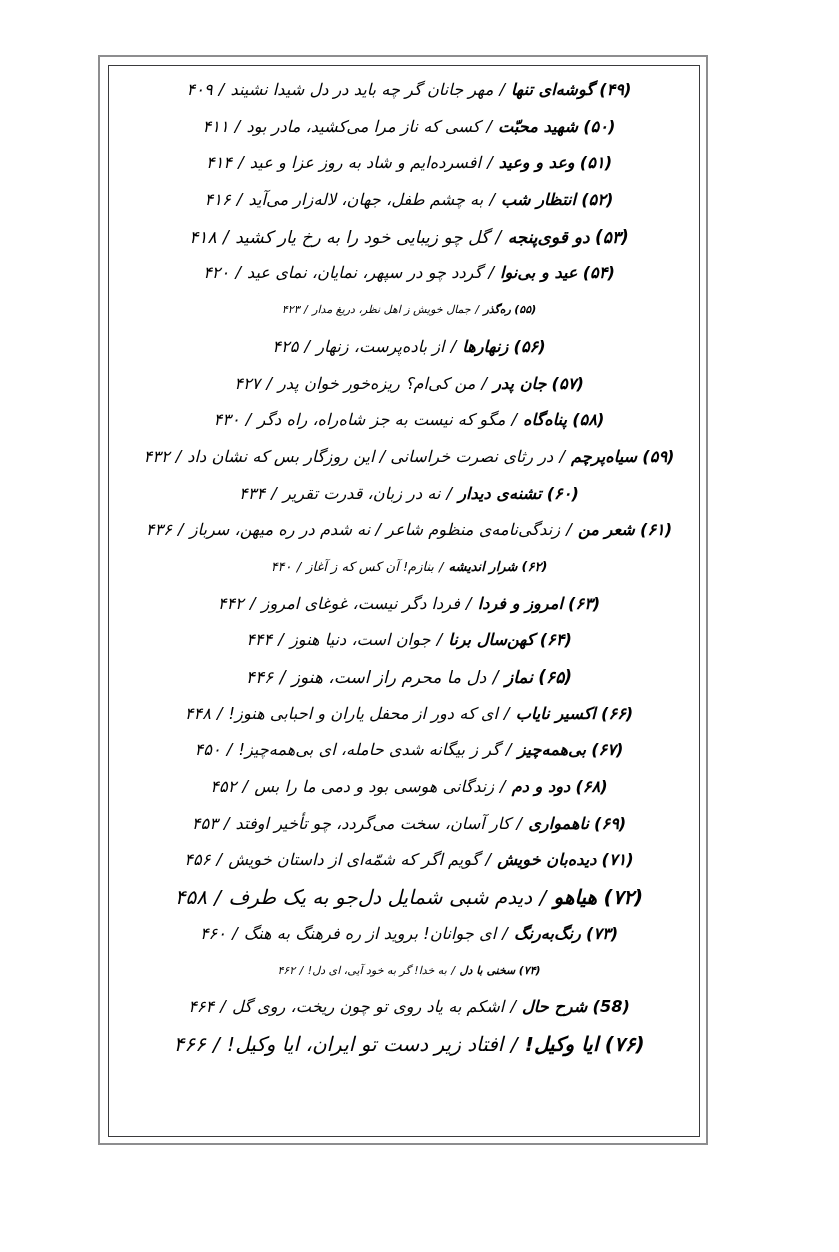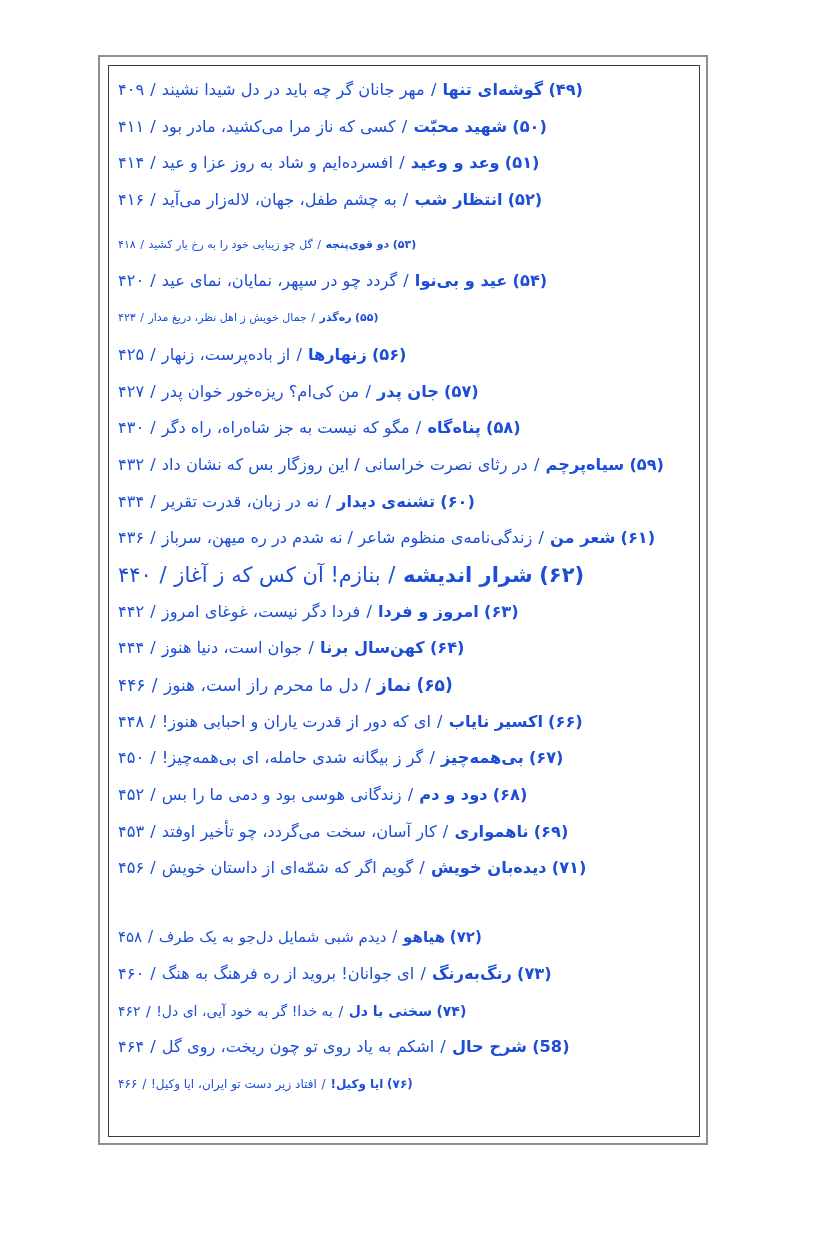--- a/index.html
+++ b/index.html
@@ -43,27 +43,28 @@
     position: absolute;
     left: 118px;
     top: 72px;
     width: 582px;
     direction: rtl;
     text-align: right;
   }
 
   .toc-entry {
     direction: rtl;
-    text-align: left;
-    color: #1d4ed8;
+    text-align: center;
+    color: #000000;
     font-size: 16.2px;
     line-height: 36.7px;
     height: 36.7px;
     white-space: nowrap;
     letter-spacing: 0.1px;
+    font-style: italic;
   }
 
   .toc-num,
   .toc-title {
     font-weight: 700;
   }
   .toc-sep,
   .toc-first-line,
   .toc-pagesep,
   .toc-page {
@@ -78,36 +79,36 @@
 <body>
 
 <div id="page-frame" style="border-color: rgb(141, 141, 143);"></div>
 <div id="page-frame-inner" style="border-color: rgb(58, 58, 60);"></div>
 
 <div id="toc" style="color: rgb(16, 16, 16);">
     <div class="toc-entry" style="font-size: 16.2px; letter-spacing: 0.1px;"><span class="toc-num">(۴۹)</span> <span class="toc-title">گوشه‌ای تنها</span><span class="toc-sep"> / </span><span class="toc-first-line">مهر جانان گر چه باید در دل شیدا نشیند</span><span class="toc-pagesep"> / </span><span class="toc-page">۴۰۹</span></div>
     <div class="toc-entry" style="font-size: 16.2px; letter-spacing: 0.1px;"><span class="toc-num">(۵۰)</span> <span class="toc-title">شهید محبّت</span><span class="toc-sep"> / </span><span class="toc-first-line">کسی که ناز مرا می‌کشید، مادر بود</span><span class="toc-pagesep"> / </span><span class="toc-page">۴۱۱</span></div>
     <div class="toc-entry" style="font-size: 16.2px; letter-spacing: 0.1px;"><span class="toc-num">(۵۱)</span> <span class="toc-title">وعد و وعید</span><span class="toc-sep"> / </span><span class="toc-first-line">افسرده‌ایم و شاد به روز عزا و عید</span><span class="toc-pagesep"> / </span><span class="toc-page">۴۱۴</span></div>
     <div class="toc-entry" style="font-size: 16.2px; letter-spacing: 0.1px;"><span class="toc-num">(۵۲)</span> <span class="toc-title">انتظار شب</span><span class="toc-sep"> / </span><span class="toc-first-line">به چشم طفل، جهان، لاله‌زار می‌آید</span><span class="toc-pagesep"> / </span><span class="toc-page">۴۱۶</span></div>
-    <div class="toc-entry" style="font-size: 11px; letter-spacing: 0.1px; margin-top: 8px;"><span class="toc-num">(۵۳)</span> <span class="toc-title">دو قوی‌پنجه</span><span class="toc-sep"> / </span><span class="toc-first-line">گل چو زیبایی خود را به رخ یار کشید</span><span class="toc-pagesep"> / </span><span class="toc-page">۴۱۸</span></div>
+    <div class="toc-entry" style="font-size: 17px; letter-spacing: 0.1px;"><span class="toc-num">(۵۳)</span> <span class="toc-title">دو قوی‌پنجه</span><span class="toc-sep"> / </span><span class="toc-first-line">گل چو زیبایی خود را به رخ یار کشید</span><span class="toc-pagesep"> / </span><span class="toc-page">۴۱۸</span></div>
     <div class="toc-entry" style="font-size: 16.2px; letter-spacing: 0.1px;"><span class="toc-num">(۵۴)</span> <span class="toc-title">عید و بی‌نوا</span><span class="toc-sep"> / </span><span class="toc-first-line">گردد چو در سپهر، نمایان، نمای عید</span><span class="toc-pagesep"> / </span><span class="toc-page">۴۲۰</span></div>
     <div class="toc-entry" style="font-size: 11px; letter-spacing: 0.1px;"><span class="toc-num">(۵۵)</span> <span class="toc-title">ره‌گذر</span><span class="toc-sep"> / </span><span class="toc-first-line">جمال خویش ز اهل نظر، دریغ مدار</span><span class="toc-pagesep"> / </span><span class="toc-page">۴۲۳</span></div>
     <div class="toc-entry" style="font-size: 16.2px; letter-spacing: 0.1px;"><span class="toc-num">(۵۶)</span> <span class="toc-title">زنهارها</span><span class="toc-sep"> / </span><span class="toc-first-line">از باده‌پرست، زنهار</span><span class="toc-pagesep"> / </span><span class="toc-page">۴۲۵</span></div>
     <div class="toc-entry" style="font-size: 16.2px; letter-spacing: 0.1px;"><span class="toc-num">(۵۷)</span> <span class="toc-title">جان پدر</span><span class="toc-sep"> / </span><span class="toc-first-line">من کی‌ام؟ ریزه‌خور خوان پدر</span><span class="toc-pagesep"> / </span><span class="toc-page">۴۲۷</span></div>
     <div class="toc-entry" style="font-size: 16.2px; letter-spacing: 0.1px;"><span class="toc-num">(۵۸)</span> <span class="toc-title">پناه‌گاه</span><span class="toc-sep"> / </span><span class="toc-first-line">مگو که نیست به جز شاه‌راه، راه دگر</span><span class="toc-pagesep"> / </span><span class="toc-page">۴۳۰</span></div>
     <div class="toc-entry" style="font-size: 16.2px; letter-spacing: 0.1px;"><span class="toc-num">(۵۹)</span> <span class="toc-title">سیاه‌پرچم</span><span class="toc-sep"> / </span><span class="toc-first-line">در رثای نصرت خراسانی / این روزگار بس که نشان داد</span><span class="toc-pagesep"> / </span><span class="toc-page">۴۳۲</span></div>
     <div class="toc-entry" style="font-size: 16.2px; letter-spacing: 0.1px;"><span class="toc-num">(۶۰)</span> <span class="toc-title">تشنه‌ی دیدار</span><span class="toc-sep"> / </span><span class="toc-first-line">نه در زبان، قدرت تقریر</span><span class="toc-pagesep"> / </span><span class="toc-page">۴۳۴</span></div>
     <div class="toc-entry" style="font-size: 16.2px; letter-spacing: 0.1px;"><span class="toc-num">(۶۱)</span> <span class="toc-title">شعر من</span><span class="toc-sep"> / </span><span class="toc-first-line">زندگی‌نامه‌ی منظوم شاعر / نه شدم در ره میهن، سرباز</span><span class="toc-pagesep"> / </span><span class="toc-page">۴۳۶</span></div>
-    <div class="toc-entry" style="font-size: 21px; letter-spacing: 0.1px;"><span class="toc-num">(۶۲)</span> <span class="toc-title">شرار اندیشه</span><span class="toc-sep"> / </span><span class="toc-first-line">بنازم! آن کس که ز آغاز</span><span class="toc-pagesep"> / </span><span class="toc-page">۴۴۰</span></div>
+    <div class="toc-entry" style="font-size: 13px; letter-spacing: 0.1px;"><span class="toc-num">(۶۲)</span> <span class="toc-title">شرار اندیشه</span><span class="toc-sep"> / </span><span class="toc-first-line">بنازم! آن کس که ز آغاز</span><span class="toc-pagesep"> / </span><span class="toc-page">۴۴۰</span></div>
     <div class="toc-entry" style="font-size: 16.2px; letter-spacing: 0.1px;"><span class="toc-num">(۶۳)</span> <span class="toc-title">امروز و فردا</span><span class="toc-sep"> / </span><span class="toc-first-line">فردا دگر نیست، غوغای امروز</span><span class="toc-pagesep"> / </span><span class="toc-page">۴۴۲</span></div>
     <div class="toc-entry" style="font-size: 16.2px; letter-spacing: 0.1px;"><span class="toc-num">(۶۴)</span> <span class="toc-title">کهن‌سال برنا</span><span class="toc-sep"> / </span><span class="toc-first-line">جوان است، دنیا هنوز</span><span class="toc-pagesep"> / </span><span class="toc-page">۴۴۴</span></div>
     <div class="toc-entry" style="font-size: 17px; letter-spacing: 0.1px;"><span class="toc-num">(۶۵)</span> <span class="toc-title">نماز</span><span class="toc-sep"> / </span><span class="toc-first-line">دل ما محرم راز است، هنوز</span><span class="toc-pagesep"> / </span><span class="toc-page">۴۴۶</span></div>
-    <div class="toc-entry" style="font-size: 16.2px; letter-spacing: 0.1px;"><span class="toc-num">(۶۶)</span> <span class="toc-title">اکسیر نایاب</span><span class="toc-sep"> / </span><span class="toc-first-line">ای که دور از قدرت یاران و احبابی هنوز!</span><span class="toc-pagesep"> / </span><span class="toc-page">۴۴۸</span></div>
+    <div class="toc-entry" style="font-size: 16.2px; letter-spacing: 0.1px;"><span class="toc-num">(۶۶)</span> <span class="toc-title">اکسیر نایاب</span><span class="toc-sep"> / </span><span class="toc-first-line">ای که دور از محفل یاران و احبابی هنوز!</span><span class="toc-pagesep"> / </span><span class="toc-page">۴۴۸</span></div>
     <div class="toc-entry" style="font-size: 16.2px; letter-spacing: 0.1px;"><span class="toc-num">(۶۷)</span> <span class="toc-title">بی‌همه‌چیز</span><span class="toc-sep"> / </span><span class="toc-first-line">گر ز بیگانه شدی حامله، ای بی‌همه‌چیز!</span><span class="toc-pagesep"> / </span><span class="toc-page">۴۵۰</span></div>
     <div class="toc-entry" style="font-size: 16.2px; letter-spacing: 0.1px;"><span class="toc-num">(۶۸)</span> <span class="toc-title">دود و دم</span><span class="toc-sep"> / </span><span class="toc-first-line">زندگانی هوسی بود و دمی ما را بس</span><span class="toc-pagesep"> / </span><span class="toc-page">۴۵۲</span></div>
     <div class="toc-entry" style="font-size: 16.2px; letter-spacing: 0.1px;"><span class="toc-num">(۶۹)</span> <span class="toc-title">ناهمواری</span><span class="toc-sep"> / </span><span class="toc-first-line">کار آسان، سخت می‌گردد، چو تأخیر اوفتد</span><span class="toc-pagesep"> / </span><span class="toc-page">۴۵۳</span></div>
     <div class="toc-entry" style="font-size: 16.2px; letter-spacing: 0.1px;"><span class="toc-num">(۷۱)</span> <span class="toc-title">دیده‌بان خویش</span><span class="toc-sep"> / </span><span class="toc-first-line">گویم اگر که شمّه‌ای از داستان خویش</span><span class="toc-pagesep"> / </span><span class="toc-page">۴۵۶</span></div>
-    <div class="toc-entry" style="font-size: 15px; letter-spacing: 0.1px; margin-top: 32px;"><span class="toc-num">(۷۲)</span> <span class="toc-title">هیاهو</span><span class="toc-sep"> / </span><span class="toc-first-line">دیدم شبی شمایل دل‌جو به یک طرف</span><span class="toc-pagesep"> / </span><span class="toc-page">۴۵۸</span></div>
+    <div class="toc-entry" style="font-size: 20px; letter-spacing: 0.1px;"><span class="toc-num">(۷۲)</span> <span class="toc-title">هیاهو</span><span class="toc-sep"> / </span><span class="toc-first-line">دیدم شبی شمایل دل‌جو به یک طرف</span><span class="toc-pagesep"> / </span><span class="toc-page">۴۵۸</span></div>
     <div class="toc-entry" style="font-size: 16.2px; letter-spacing: 0.1px;"><span class="toc-num">(۷۳)</span> <span class="toc-title">رنگ‌به‌رنگ</span><span class="toc-sep"> / </span><span class="toc-first-line">ای جوانان! بروید از ره فرهنگ به هنگ</span><span class="toc-pagesep"> / </span><span class="toc-page">۴۶۰</span></div>
-    <div class="toc-entry" style="font-size: 14px; letter-spacing: 0.1px;"><span class="toc-num">(۷۴)</span> <span class="toc-title">سخنی با دل</span><span class="toc-sep"> / </span><span class="toc-first-line">به خدا! گر به خود آیی، ای دل!</span><span class="toc-pagesep"> / </span><span class="toc-page">۴۶۲</span></div>
+    <div class="toc-entry" style="font-size: 11px; letter-spacing: 0.1px;"><span class="toc-num">(۷۴)</span> <span class="toc-title">سخنی با دل</span><span class="toc-sep"> / </span><span class="toc-first-line">به خدا! گر به خود آیی، ای دل!</span><span class="toc-pagesep"> / </span><span class="toc-page">۴۶۲</span></div>
     <div class="toc-entry" style="font-size: 16.2px; letter-spacing: 0.1px;"><span class="toc-num">(58)</span> <span class="toc-title">شرح حال</span><span class="toc-sep"> / </span><span class="toc-first-line">اشکم به یاد روی تو چون ریخت، روی گل</span><span class="toc-pagesep"> / </span><span class="toc-page">۴۶۴</span></div>
-    <div class="toc-entry" style="font-size: 12px; letter-spacing: 0.1px;"><span class="toc-num">(۷۶)</span> <span class="toc-title">ایا وکیل!</span><span class="toc-sep"> / </span><span class="toc-first-line">افتاد زیر دست تو ایران، ایا وکیل!</span><span class="toc-pagesep"> / </span><span class="toc-page">۴۶۶</span></div>
+    <div class="toc-entry" style="font-size: 20px; letter-spacing: 0.1px;"><span class="toc-num">(۷۶)</span> <span class="toc-title">ایا وکیل!</span><span class="toc-sep"> / </span><span class="toc-first-line">افتاد زیر دست تو ایران، ایا وکیل!</span><span class="toc-pagesep"> / </span><span class="toc-page">۴۶۶</span></div>
   </div>
 
 </body></html>

